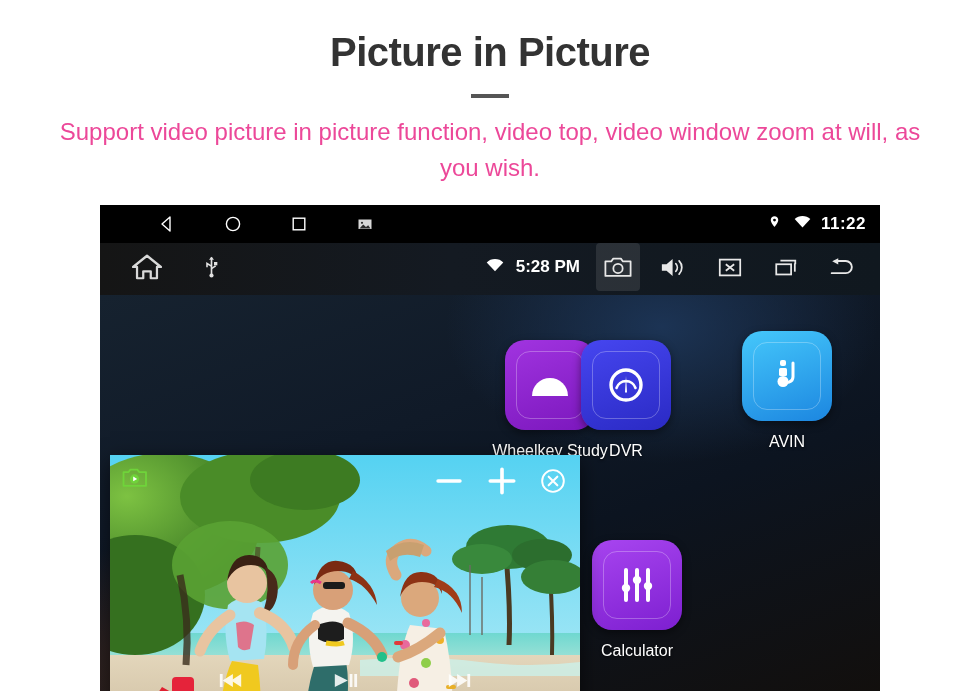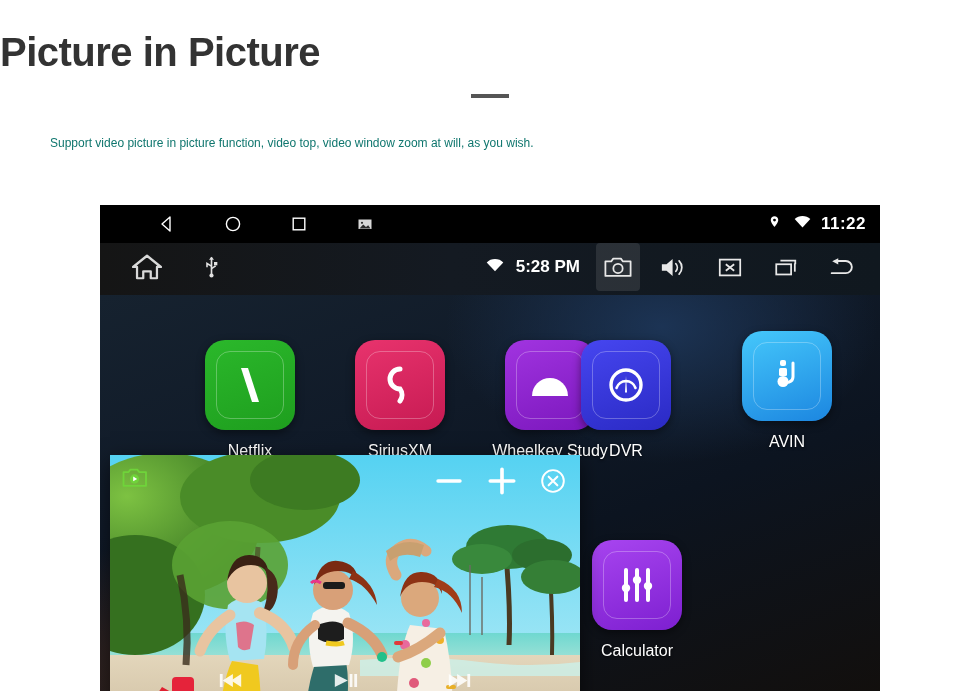--- a/index.html
+++ b/index.html
@@ -4,31 +4,31 @@
 <style>
   * { box-sizing: border-box; margin: 0; padding: 0; }
   html, body {
     width: 980px; height: 691px;
     background: #ffffff;
     font-family: "Liberation Sans", sans-serif;
     overflow: hidden;
   }
 
   
-  .header { width: 980px; padding-top: 28px; }
+  .header { width: 980px; padding-top: 28px; text-align: center; }
   .page-title {
     font-size: 40px; font-weight: bold; color: #333333;
     letter-spacing: -0.5px; line-height: 1.2;
   }
   .title-rule {
     width: 38px; height: 4px; background: #555; margin: 18px auto 0;
   }
   .page-subtitle {
-    margin: 36px auto 0; width: 880px;
-    font-size: 12px; color: #0f766e; line-height: 1.5;
+    margin: 16px auto 0; width: 880px;
+    font-size: 24px; color: #ec4899; line-height: 1.5;
   }
 
   
   .device {
     position: absolute; left: 100px; top: 205px;
     width: 780px; height: 486px; overflow: hidden;
     background: #bef264;
   }
 
   
@@ -225,37 +225,21 @@
         <svg viewBox="0 0 32 22" width="30" height="21">
           <path d="M5 17 h15 a6.5 6.5 0 0 0 0 -13 h-11" fill="none" stroke="#e8e8e8" stroke-width="2" stroke-linecap="round"></path>
           <path d="M12 1 L5.5 4.2 L12 7.8" fill="#e8e8e8"></path>
         </svg>
       </span>
     </div>
   </div>
 
   <div class="launcher">
 
-    <div class="appcell" style="left:80px; top:45px;">
-      <div class="appicon" style="background:linear-gradient(160deg,#2bb82b 0%,#1e9e1e 100%);">
-        <svg class="appglyph" viewBox="0 0 46 46">
-          <path d="M14 6 h7 l11 34 h-7 Z" fill="#fff"></path>
-        </svg>
-      </div>
-      <div class="applabel">Netflix</div>
-    </div>
-
-    <div class="appcell" style="left:230px; top:45px;">
-      <div class="appicon" style="background:linear-gradient(160deg,#e8336d 0%,#c61a52 100%);">
-        <svg class="appglyph" viewBox="0 0 46 46">
-          <path d="M23 7 a10 10 0 0 0 0 20 a10 10 0 0 1 0 12" fill="none" stroke="#fff" stroke-width="5" stroke-linecap="round"></path>
-        </svg>
-      </div>
-      <div class="applabel">SiriusXM</div>
-    </div>
+
 
     <div class="appcell" style="left:380px; top:45px;">
       <div class="appicon" style="background:linear-gradient(160deg,#a134e0 0%,#7b17bd 100%);">
         <svg class="appglyph" viewBox="0 0 46 46">
           <path d="M5 34 a18 18 0 0 1 36 0 Z" fill="#fff"></path>
         </svg>
       </div>
       <div class="applabel">Wheelkey Study</div>
     </div>
 

